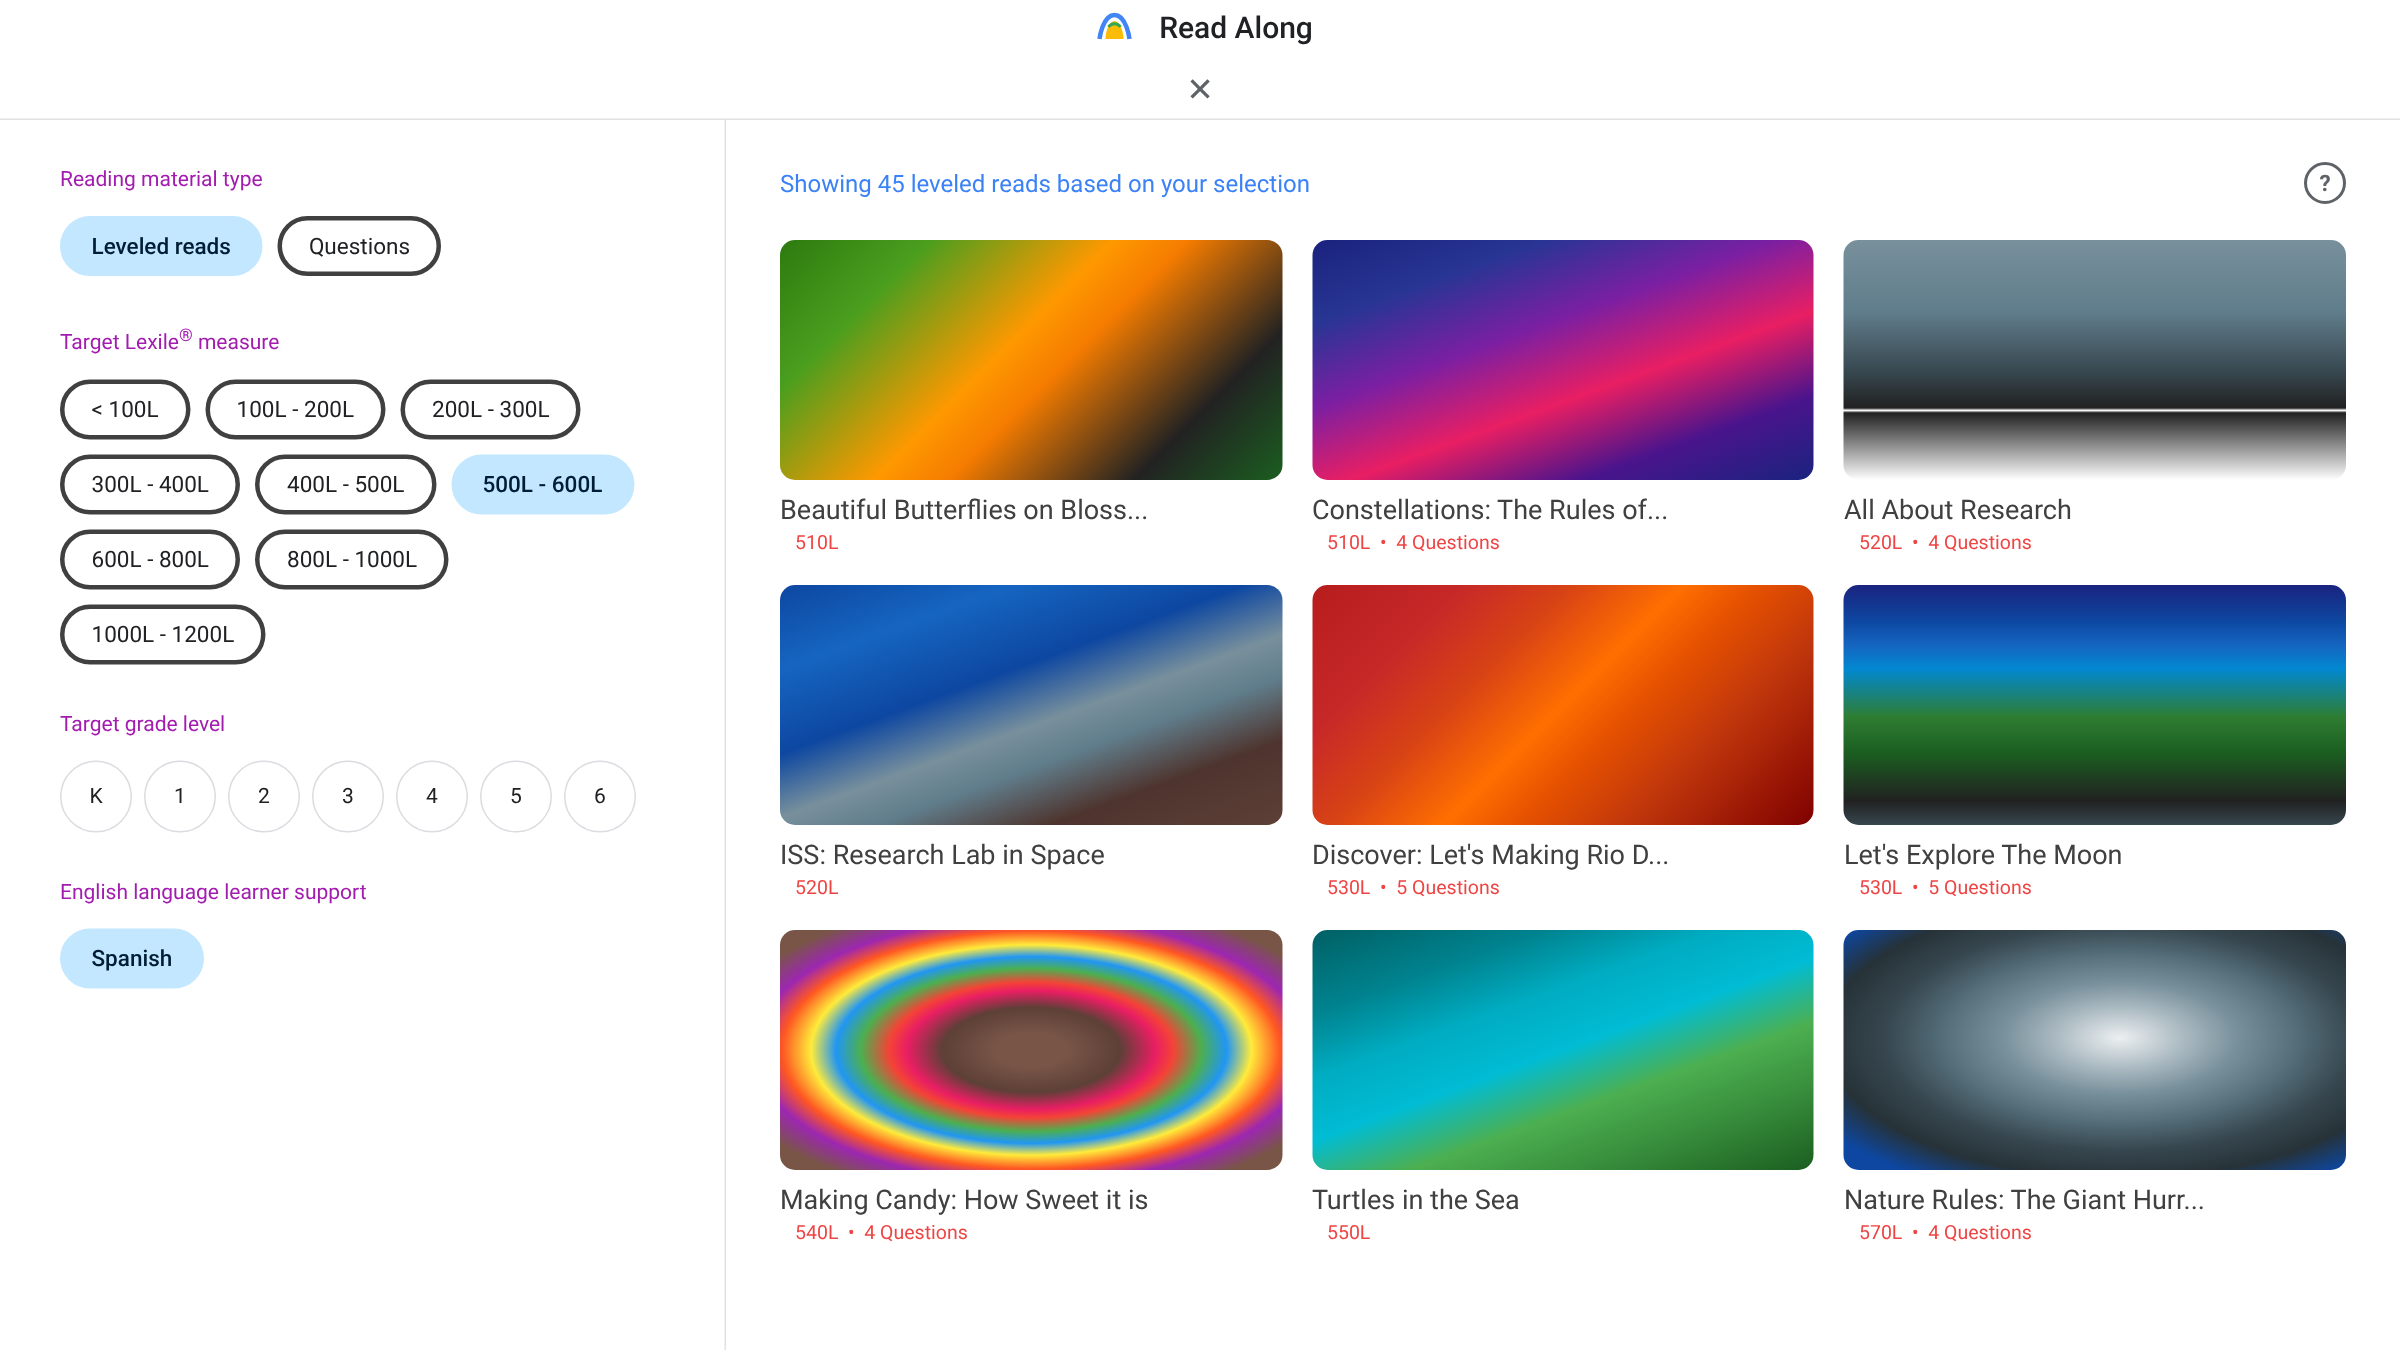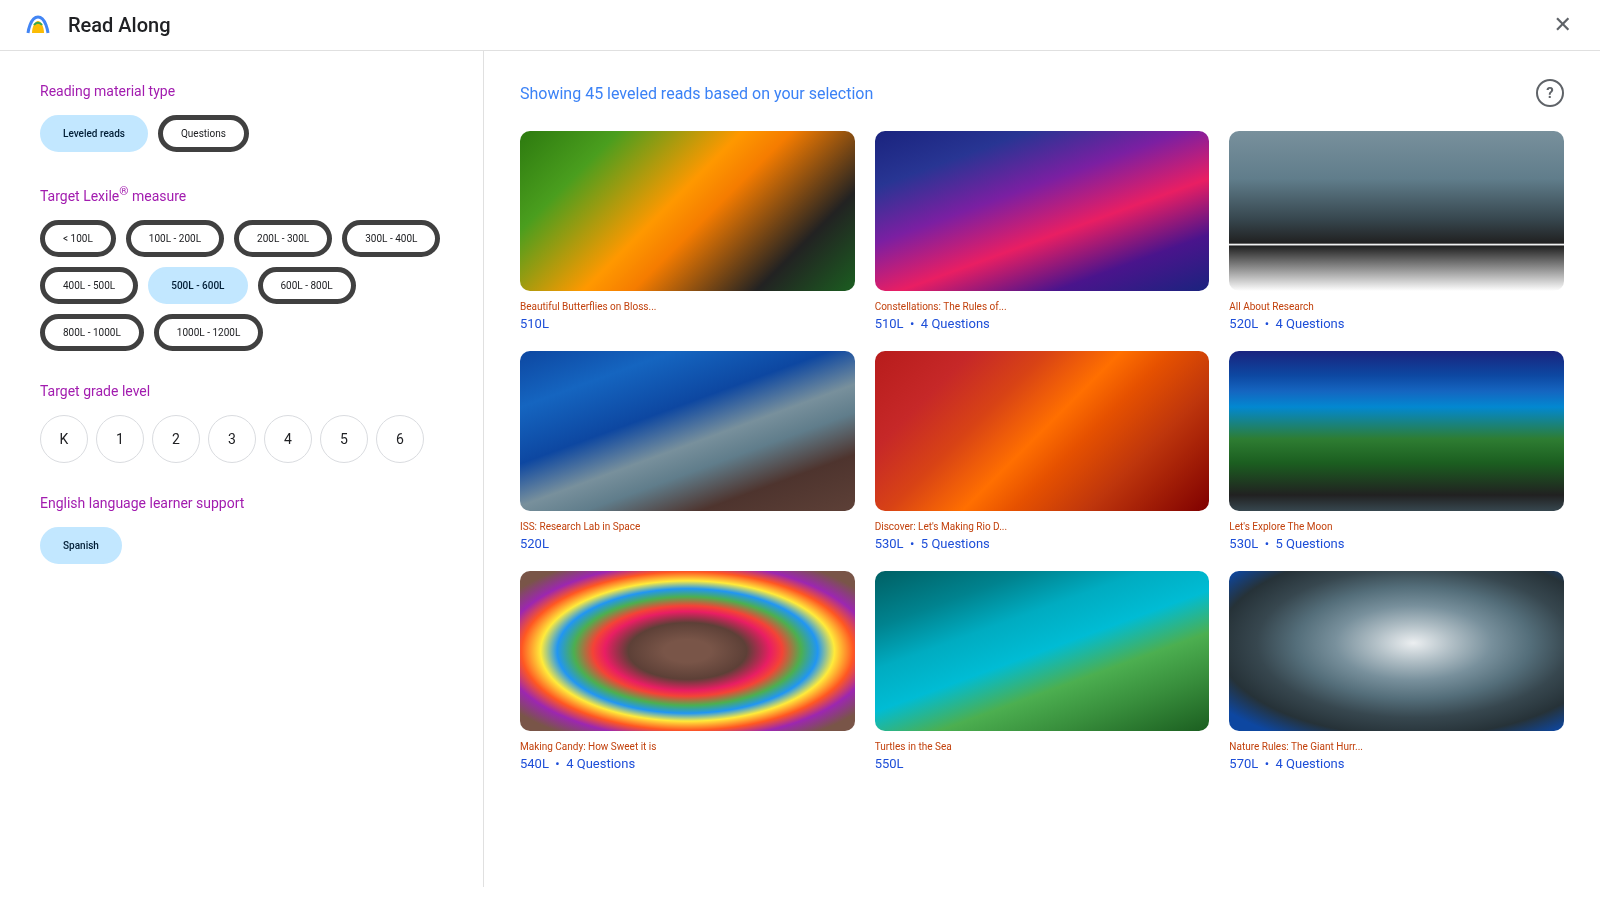--- a/index.html
+++ b/index.html
@@ -11,22 +11,23 @@
       overflow: hidden;
       position: relative;
     }
 
     
     .title-bar {
       display: flex;
       align-items: center;
       justify-content: space-between;
       padding: 0 20px;
-      height: 51px;
+      height: 80px;
       border-bottom: 1px solid #e0e0e0;
+      flex-direction: column;
     }
     .title-bar-left {
       display: flex;
       align-items: center;
       gap: 12px;
     }
     .app-logo {
       width: 36px;
       height: 36px;
     }
@@ -69,22 +70,22 @@
       font-weight: 400;
     }
     .chip-group {
       display: flex;
       flex-wrap: wrap;
       gap: 10px;
     }
     .chip {
       padding: 8px 18px;
       border-radius: 20px;
-      border: 5px solid #404040;
-      font-size: 10px;
+      border: 3px solid #404040;
+      font-size: 15px;
       color: #202124;
       background: #fff;
       cursor: pointer;
       font-family: inherit;
       white-space: nowrap;
     }
     .chip.active {
       background: #c2e7ff;
       border-color: #c2e7ff;
       color: #001d35;
@@ -142,29 +143,30 @@
     
     .book-grid {
       display: grid;
       grid-template-columns: repeat(3, 1fr);
       gap: 20px;
     }
     .book-card {
       cursor: pointer;
     }
     .book-title {
-      font-size: 10px;
-      color: #c2410c;
+      font-size: 18px;
+      color: #404040;
       margin-top: 10px;
       font-weight: 400;
     }
     .book-meta {
       font-size: 13px;
-      color: #1d4ed8;
+      color: #ef4444;
       margin-top: 4px;
+      margin-left: 10px;
     }
 
     
     .img-butterfly {
       background: linear-gradient(135deg, #2d7a0f 0%, #4a9e1e 20%, #ff9800 45%, #f57c00 55%, #222 80%, #1b5e20 100%);
     }
     .img-constellation {
       background: linear-gradient(160deg, #1a237e 0%, #283593 20%, #7b1fa2 40%, #e91e63 60%, #4a148c 80%, #1a237e 100%);
     }
     .img-penguin {

